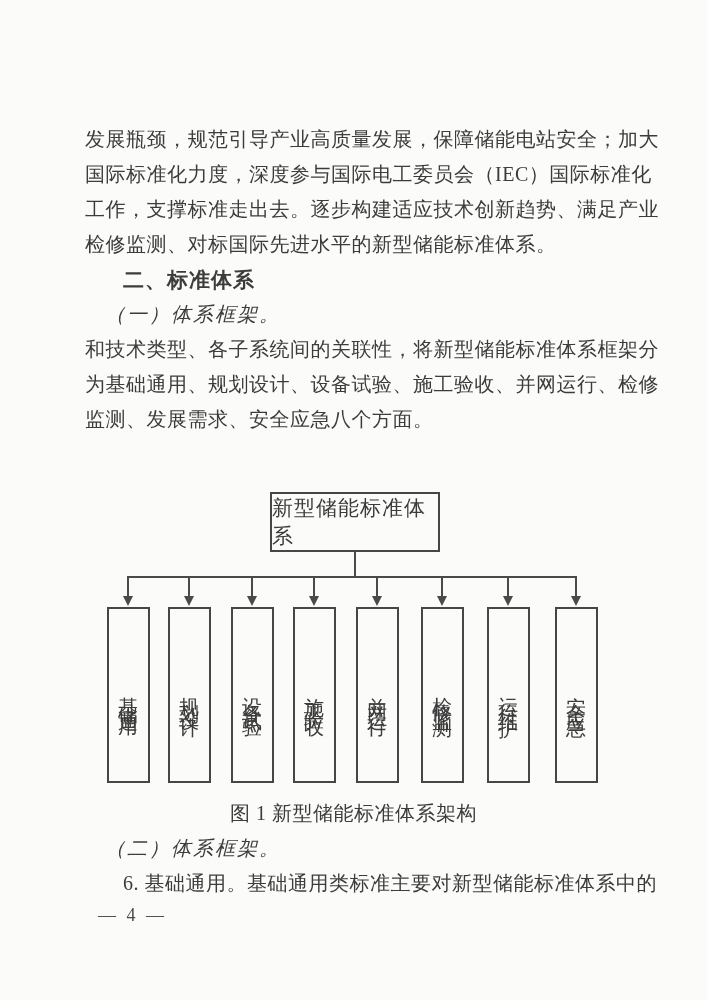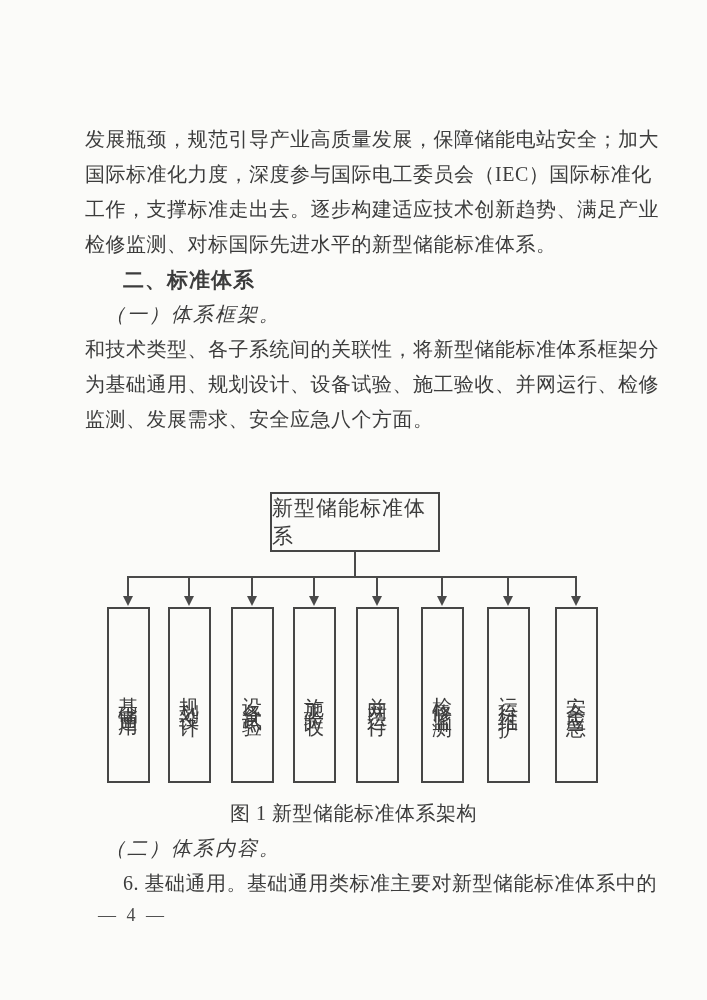--- a/index.html
+++ b/index.html
@@ -123,19 +123,19 @@
     <div class="branchbox" style="left:487px;">
       <span class="vtext">运行维护</span>
     </div>
     <div class="branchbox" style="left:555px;">
       <span class="vtext">安全应急</span>
     </div>
   </div>
 
   <div class="caption-block">
     <div class="line center">图 1 新型储能标准体系架构</div>
-    <div class="line kaiti">（二）体系内容。</div>
+    <div class="line kaiti">（二）体系框架。</div>
     <div class="line num">6. 基础通用。基础通用类标准主要对新型储能标准体系中的</div>
   </div>
 
   <div class="page-num">— 4 —</div>
 
 </div>
 
 </body></html>

